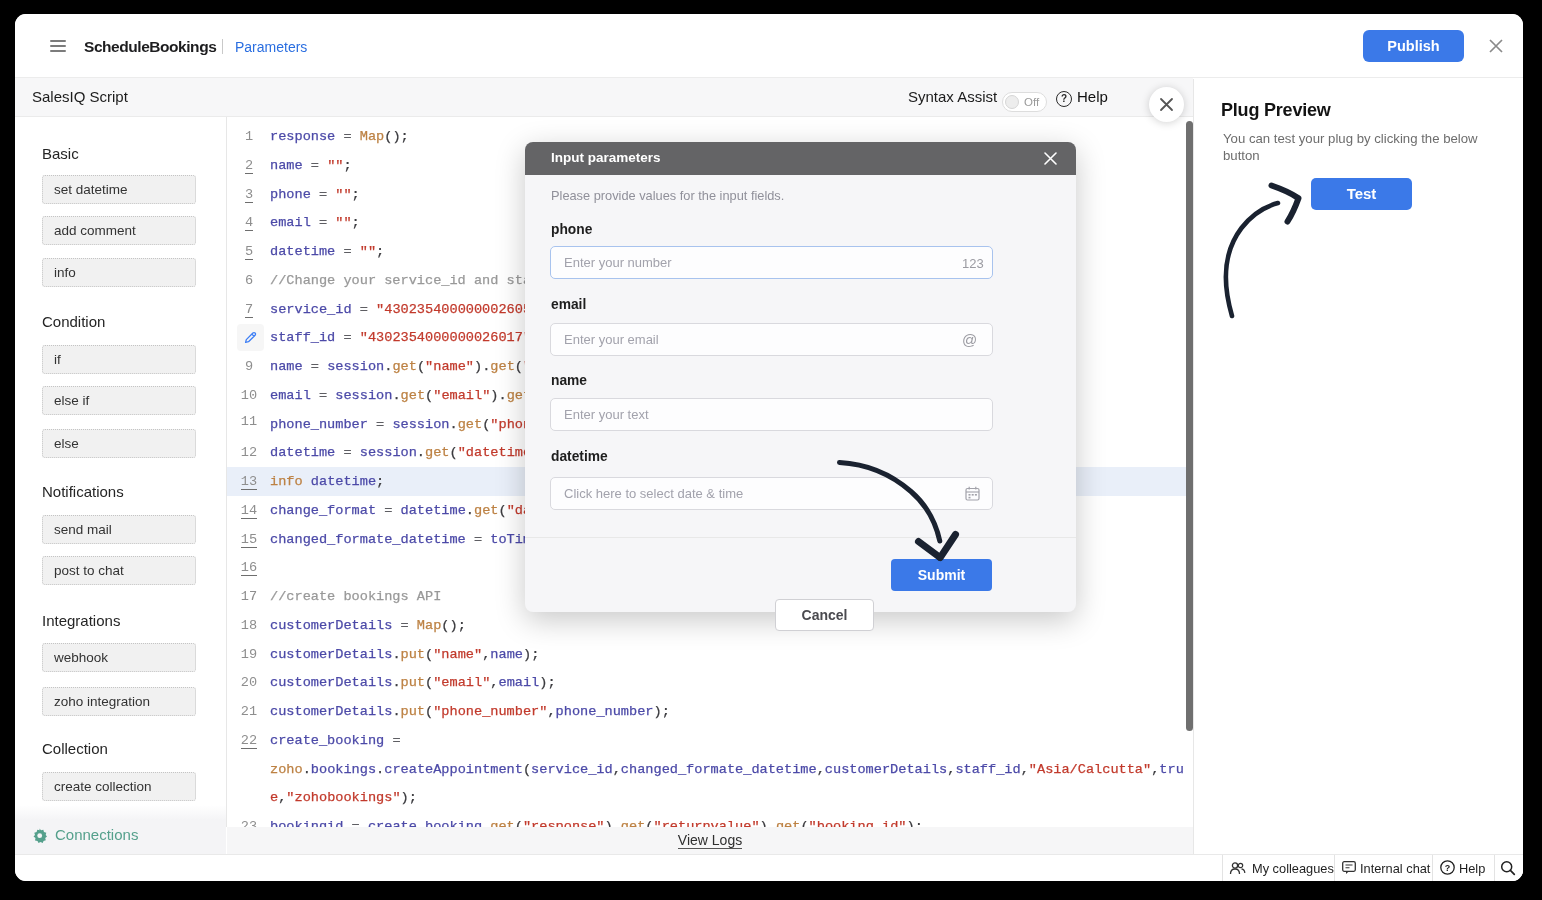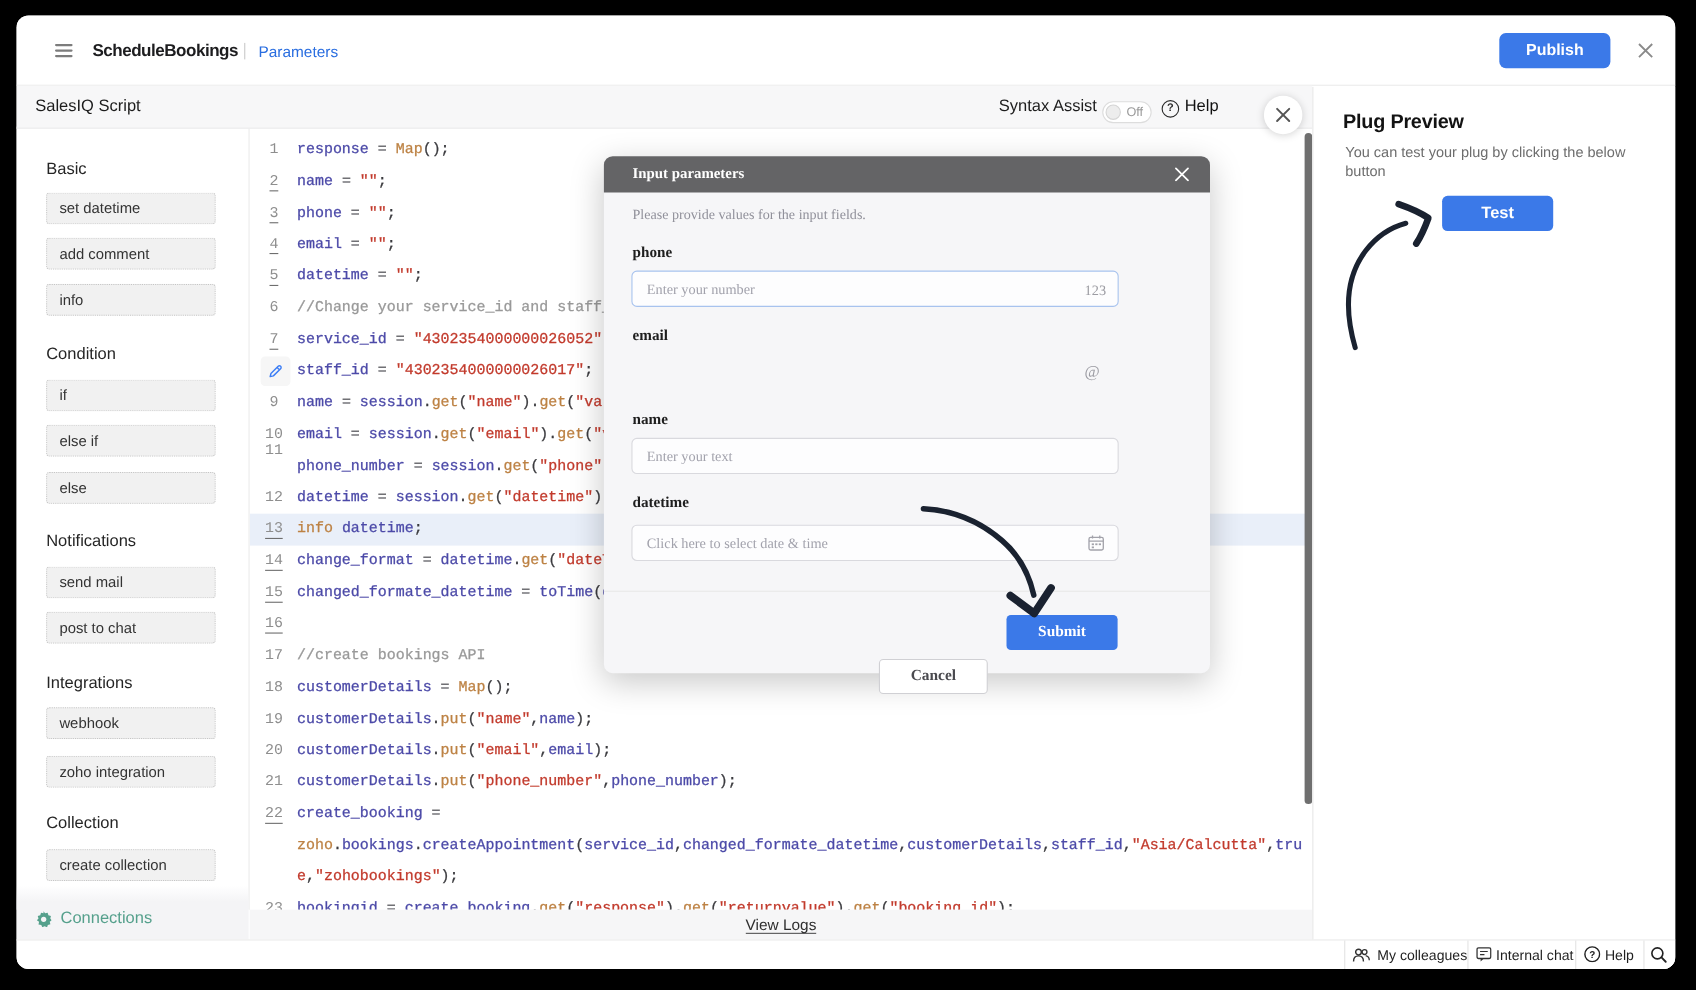--- a/index.html
+++ b/index.html
@@ -43,21 +43,21 @@
 .vlogs { position:absolute; left:212px; top:813px; width:966px; height:27px; background:#f6f6f7; text-align:center; font-size:14px; color:#2f2f2f; line-height:27px; }
 .botbar { position:absolute; left:0; top:840px; width:1508px; height:27px; background:#fff; border-top:1px solid #e9e9e9; z-index:10; }
 .botbar .bsep { position:absolute; top:0; width:1px; height:26px; background:#e3e3e3; }
 .bitem { position:absolute; top:6px; font-size:12.8px; color:#1f1f1f; }
 
 .rpanel { position:absolute; left:1178px; top:65px; width:330px; height:802px; background:#fff; border-left:1px solid #e7e7e7; z-index:7; }
 .ppv { position:absolute; left:27px; top:21px; font-size:18px; font-weight:bold; color:#131313; letter-spacing:-0.2px; }
 .ppd { position:absolute; left:29px; top:51px; width:268px; font-size:13.2px; color:#6d6d6d; line-height:17px; }
 .testbtn { position:absolute; left:117px; top:99px; width:101px; height:32px; background:#3b79e8; border-radius:5px; color:#fff; font-size:15px; font-weight:bold; text-align:center; line-height:32px; }
 
-.modal { position:absolute; left:534px; top:128px; width:551px; height:470px; border-radius:8px; background:#f6f6f8; box-shadow:0 8px 30px rgba(0,0,0,0.22); z-index:20;font-family:Liberation Serif, serif; }
+.modal { position:absolute; left:510px; top:128px; width:551px; height:470px; border-radius:8px; background:#f6f6f8; box-shadow:0 8px 30px rgba(0,0,0,0.22); z-index:20; }
 .mhead { position:absolute; left:0; top:0; width:100%; height:33px; background:#646466; border-radius:8px 8px 0 0; }
 .mtitle { position:absolute; left:26px; top:8px; font-size:13.5px; font-weight:bold; color:#fff; }
 .mdesc { position:absolute; left:26px; top:46px; font-size:12.8px; color:#90909a; }
 .mlabel { position:absolute; left:26px; font-size:13.8px; font-weight:bold; color:#1e1e1e; }
 .minput { position:absolute; left:25px; width:443px; height:33px; background:#fdfdfe; border:1px solid #d9d9de; border-radius:5px; line-height:31px; padding-left:13px; font-size:13px; color:#a2a2ac; }
 .mipb { border:1px solid #a8c3ee; }
 .madorn { position:absolute; font-size:13px; color:#9b9ba2; }
 .mdiv { position:absolute; left:0; top:395px; width:100%; height:1px; background:#e8e8e8; }
 .cancelb { position:absolute; left:250px; top:417px; width:99px; height:32px; background:#fff; border:1px solid #d0d0d4; border-radius:4px; text-align:center; line-height:30px; font-size:14px; font-weight:bold; color:#4a4a4f;margin-top:40px; }
 .submitb { position:absolute; left:366px; top:417px; width:101px; height:32px; background:#3b79e8; border-radius:4px; text-align:center; line-height:32px; font-size:14px; font-weight:bold; color:#fff; }
@@ -134,21 +134,21 @@
 <div class="lnum lnu" style="top:179.5px"><span>7</span></div>
 <div class="cl" style="top:179.5px"><span class="v">service_id</span><span class="o"> = </span><span class="s">"4302354000000026052"</span><span class="p">;</span></div>
 <div class="penbox" style="top:209.2px"><svg width="15" height="15" viewBox="0 0 15 15">
           <path d="M2.6 12.4 L3.3 9.6 L9.9 3 a1.55 1.55 0 0 1 2.2 2.2 L5.5 11.7 Z M8.9 4.1 l2.1 2.1" fill="none" stroke="#3d7ef5" stroke-width="1.3" stroke-linejoin="round"></path>
         </svg></div>
 <div class="cl" style="top:208.2px"><span class="v">staff_id</span><span class="o"> = </span><span class="s">"4302354000000026017"</span><span class="p">;</span></div>
 <div class="lnum" style="top:237.0px"><span>9</span></div>
 <div class="cl" style="top:237.0px"><span class="v">name</span><span class="o"> = </span><span class="v">session</span><span class="p">.</span><span class="f">get</span><span class="p">(</span><span class="s">"name"</span><span class="p">).</span><span class="f">get</span><span class="p">(</span><span class="s">"value"</span><span class="p">);</span></div>
 <div class="lnum" style="top:265.8px"><span>10</span></div>
 <div class="cl" style="top:265.8px"><span class="v">email</span><span class="o"> = </span><span class="v">session</span><span class="p">.</span><span class="f">get</span><span class="p">(</span><span class="s">"email"</span><span class="p">).</span><span class="f">get</span><span class="p">(</span><span class="s">"value"</span><span class="p">);</span></div>
-<div class="lnum" style="top:281px"><span>11</span></div>
+<div class="lnum" style="top:292px"><span>11</span></div>
 <div class="cl" style="top:294.5px"><span class="v">phone_number</span><span class="o"> = </span><span class="v">session</span><span class="p">.</span><span class="f">get</span><span class="p">(</span><span class="s">"phone"</span><span class="p">).</span><span class="f">get</span><span class="p">(</span><span class="s">"value"</span><span class="p">);</span></div>
 <div class="lnum" style="top:323.2px"><span>12</span></div>
 <div class="cl" style="top:323.2px"><span class="v">datetime</span><span class="o"> = </span><span class="v">session</span><span class="p">.</span><span class="f">get</span><span class="p">(</span><span class="s">"datetime"</span><span class="p">).</span><span class="f">get</span><span class="p">(</span><span class="s">"value"</span><span class="p">);</span></div>
 <div class="lnum lnu" style="top:352.0px"><span>13</span></div>
 <div class="cl" style="top:352.0px"><span class="f">info</span><span class="o"> </span><span class="v">datetime</span><span class="p">;</span></div>
 <div class="lnum lnu" style="top:380.8px"><span>14</span></div>
 <div class="cl" style="top:380.8px"><span class="v">change_format</span><span class="o"> = </span><span class="v">datetime</span><span class="p">.</span><span class="f">get</span><span class="p">(</span><span class="s">"dateTime"</span><span class="p">);</span></div>
 <div class="lnum lnu" style="top:409.5px"><span>15</span></div>
 <div class="cl" style="top:409.5px"><span class="v">changed_formate_datetime</span><span class="o"> = </span><span class="v">toTime</span><span class="p">(</span><span class="v">change_format</span><span class="p">);</span></div>
 <div class="lnum lnu" style="top:438.2px"><span>16</span></div>
@@ -210,20 +210,21 @@
         <div class="mtitle">Input parameters</div>
       <svg style="position:absolute;right:19px;top:10px" width="13" height="13" viewBox="0 0 13 13">
           <path d="M1 1 L12 12 M12 1 L1 12" stroke="#fff" stroke-width="1.6" stroke-linecap="round"></path>
         </svg>
     </div>
     <div class="mdesc">Please provide values for the input fields.</div>
     <div class="mlabel" style="top:80px">phone</div>
     <div class="minput mipb" style="top:104px">Enter your number</div>
     <div class="madorn" style="left:437px;top:114px">123</div>
     <div class="mlabel" style="top:155px">email</div>
+    <div class="minput" style="top:181px">Enter your email</div>
     <div class="madorn" style="left:437px;top:189px;font-size:15px">@</div>
     <div class="mlabel" style="top:231px">name</div>
     <div class="minput" style="top:256px">Enter your text</div>
     <div class="mlabel" style="top:307px">datetime</div>
     <div class="minput" style="top:335px">Click here to select date &amp; time</div>
     <svg style="position:absolute;left:440px;top:344px" width="15" height="15" viewBox="0 0 15 15">
         <rect x="1" y="2.5" width="13" height="11.5" rx="1.5" fill="none" stroke="#a2a2aa" stroke-width="1.2"></rect>
         <path d="M1 6 L14 6" stroke="#a2a2aa" stroke-width="1.1"></path>
         <path d="M4.2 0.8 L4.2 3.5 M10.8 0.8 L10.8 3.5" stroke="#a2a2aa" stroke-width="1.2"></path>
         <rect x="3.5" y="8" width="2" height="1.6" fill="#a2a2aa"></rect>

